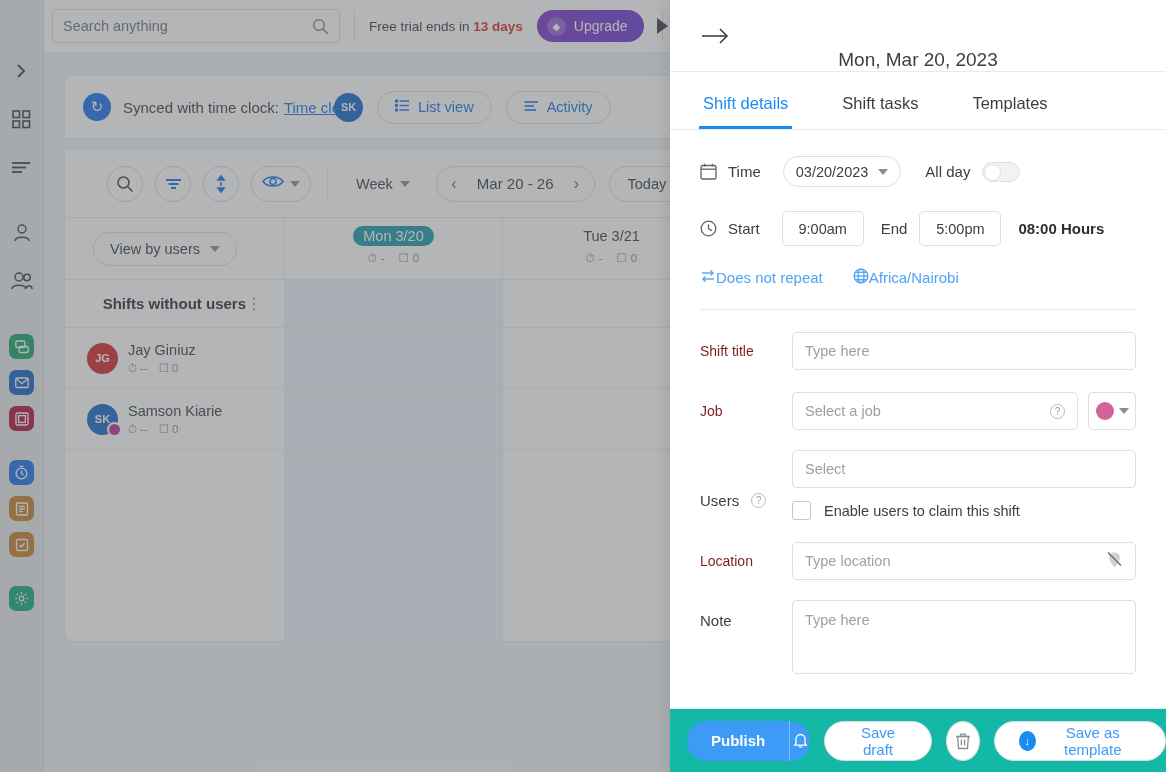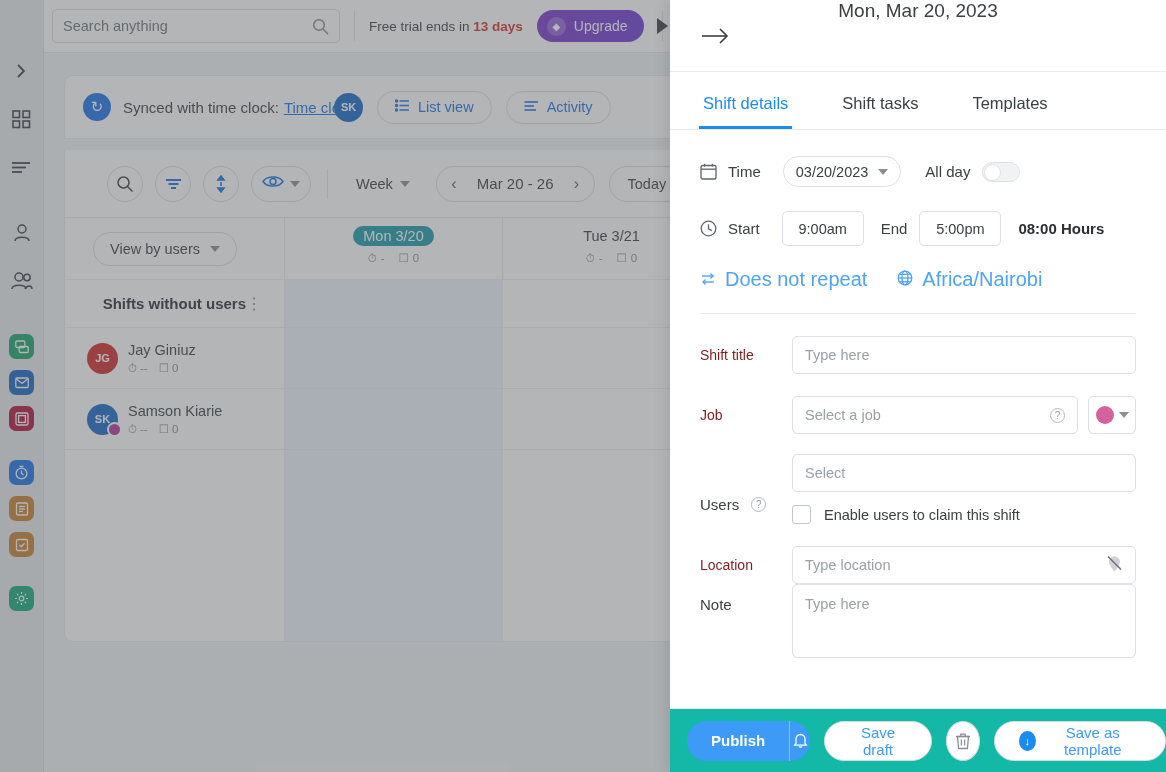--- a/index.html
+++ b/index.html
@@ -225,21 +225,21 @@
   .c48 { height: 48px; } .c61 { height: 61px; }
 
   
   .panel {
     position: absolute; top: 0; right: 0; width: 496px; height: 772px;
     background: #fff; z-index: 100;
     box-shadow: -3px 0 14px rgba(0,0,0,0.10);
     display: flex; flex-direction: column;
   }
   .p-head {
-    height: 72px; display: flex; align-items: flex-start;
+    height: 72px; display: flex; align-items: flex-end;
     border-bottom: 1px solid #e8eaed; position: relative;
   }
   .p-arrow {
     position: absolute; left: 30px; top: 50%; transform: translateY(-50%);
     width: 30px; height: 30px; cursor: pointer;
     display: flex; align-items: center; justify-content: center;
   }
   .p-title { width: 100%; text-align: center; font-size: 19px; color: #3c4043; }
   .p-tabs { height: 58px; display: flex; align-items: flex-end; border-bottom: 1px solid #e8eaed; padding-left: 29px; }
   .p-tab {
@@ -280,21 +280,21 @@
     margin-left: 22px; width: 82px; height: 35px;
     border: 1px solid #dcdfe3; border-radius: 5px; background: #fff;
     display: flex; align-items: center; justify-content: center;
     font-size: 14.5px; color: #3c4043; cursor: pointer;
   }
   .end-lab { margin-left: 17px; font-size: 15px; color: #3c4043; }
   .time-box.end { margin-left: 12px; }
   .hours { margin-left: 17px; font-size: 15px; font-weight: bold; color: #2b2f33; }
 
   .repeat-row { margin-top: 22px; display: flex; align-items: center; }
-  .lnk { color: #4ea3f5; font-size: 20px; cursor: pointer; display: flex; align-items: center; gap: 9px; }
+  .lnk { color: #4ea3f5; font-size: 15px; cursor: pointer; display: flex; align-items: center; }
   .lnk.tz { margin-left: 30px; }
   .divider { height: 1px; background: #e8eaed; margin-top: 22px; }
 
   .f-row { display: flex; align-items: center; margin-top: 22px; }
   .f-lab { width: 92px; font-size: 14px; color: #7f1d1d; flex: none; display: flex; align-items: center; gap: 6px; }
   .f-input {
     flex: 1; height: 38px;
     border: 1px solid #dcdfe3; border-radius: 5px; background: #fff;
     display: flex; align-items: center; padding: 0 12px;
     font-size: 14.5px; color: #3c4043;
@@ -320,21 +320,21 @@
   .caret { width: 0; height: 0; border-left: 5px solid transparent; border-right: 5px solid transparent; border-top: 6px solid #5f6368; }
   .caret.lt { border-top-color: #8a8f94; }
 
   .users-block { display: flex; margin-top: 20px; }
   .users-lab { width: 92px; flex: none; font-size: 15px; color: #3c4043; display: flex; align-items: center; gap: 6px; padding-top: 30px; }
   .users-right { flex: 1; }
   .checkrow { display: flex; align-items: center; gap: 13px; margin-top: 13px; }
   .chkbox { width: 19px; height: 19px; border: 1px solid #c3c7cc; border-radius: 3px; background: #fff; cursor: pointer; }
   .chk-lab { font-size: 14.5px; color: #3c4043; }
 
-  .note-block { display: flex; }
+  .note-block { display: flex; margin-top: 20px; }
   .note-lab { width: 92px; flex: none; font-size: 15px; color: #3c4043; padding-top: 12px; }
   .note-area {
     flex: 1; height: 74px;
     border: 1px solid #dcdfe3; border-radius: 5px; background: #fff;
     padding: 11px 12px;
   }
   .note-area textarea {
     width: 100%; height: 100%; border: none; outline: none; resize: none;
     font-size: 14.5px; color: #3c4043; background: transparent;
     font-family: "Liberation Sans", sans-serif;

